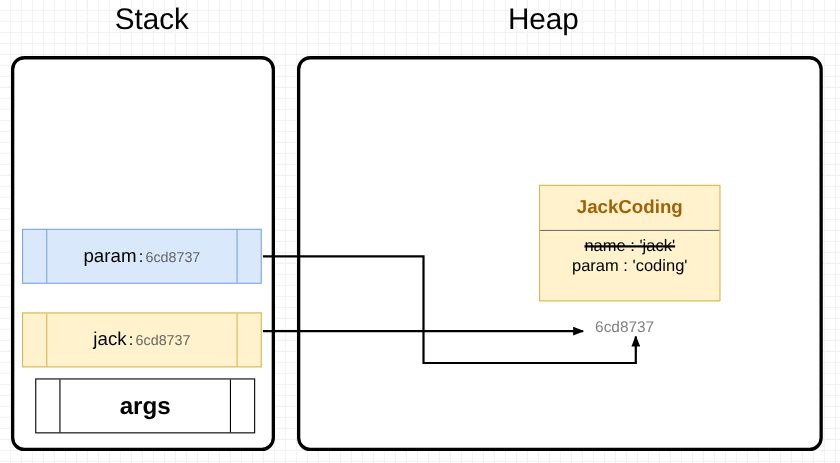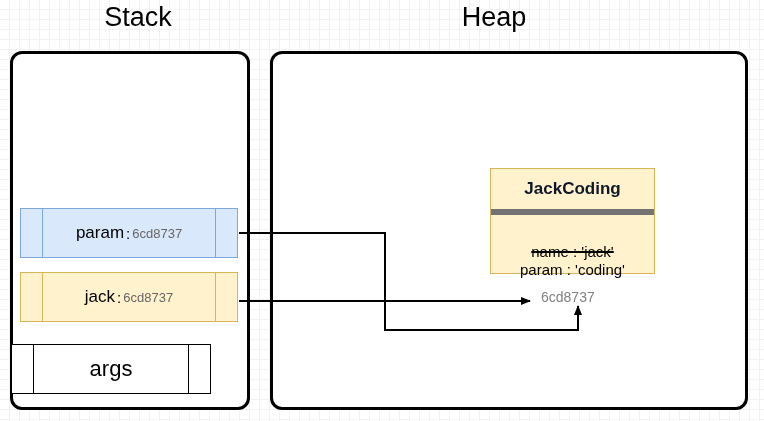--- a/index.html
+++ b/index.html
@@ -70,31 +70,32 @@
 
   #frame-param {
     left: 20px; top: 208px; width: 218px; height: 50px;
     background: #dae8fc;
     border-color: #7ea6e0;
   }
   #frame-param .cap.left  { border-right: 1px solid #7ea6e0; }
   #frame-param .cap.right { border-left: 1px solid #7ea6e0; }
 
   #frame-jack {
-    left: 20px; top: 272px; width: 218px; height: 50px;
+    left: 20px; top: 284px; width: 218px; height: 50px;
     background: #fff2cc;
     border-color: #d6b656;
   }
   #frame-jack .cap.left  { border-right: 1px solid #d6b656; }
   #frame-jack .cap.right { border-left: 1px solid #d6b656; }
 
   #frame-args {
-    left: 11px; top: 344px; width: 200px; height: 50px;
+    left: 32px; top: 344px; width: 200px; height: 50px;
     background: #ffffff;
     border-color: #000000;
+    font-weight: bold;
   }
   #frame-args .cap.left  { border-right: 1px solid #000000; }
   #frame-args .cap.right { border-left: 1px solid #000000; }
 
   .var-name {
     font-size: 17px;
     color: #000000;
     white-space: nowrap;
   }
   .var-sep {
@@ -118,41 +119,40 @@
     left: 490px; top: 168px; width: 165px; height: 106px;
     box-sizing: border-box;
     border: 1px solid #d6b656;
     background: #fff2cc;
   }
   #heap-object .obj-header {
     height: 40px;
     display: flex;
     align-items: center;
     justify-content: center;
-    border-bottom: 6px solid #737373;
+    border-bottom: 1px solid #737373;
     font-size: 17px;
     font-weight: bold;
-    color: #0f172a;
+    color: #a16207;
   }
   #heap-object .obj-fields {
     padding-top: 5px;
     display: flex;
     flex-direction: column;
     align-items: center;
     gap: 1px;
   }
   #heap-object .field {
     font-size: 15px;
     color: #000000;
     white-space: nowrap;
   }
   #heap-object .field.struck {
     text-decoration: line-through;
     text-decoration-thickness: 1.5px;
-    margin-top: 23px;
   }
 
   #heap-address {
     position: absolute;
     left: 541px; top: 289px;
     font-size: 14px;
     color: #808080;
     white-space: nowrap;
   }
 

